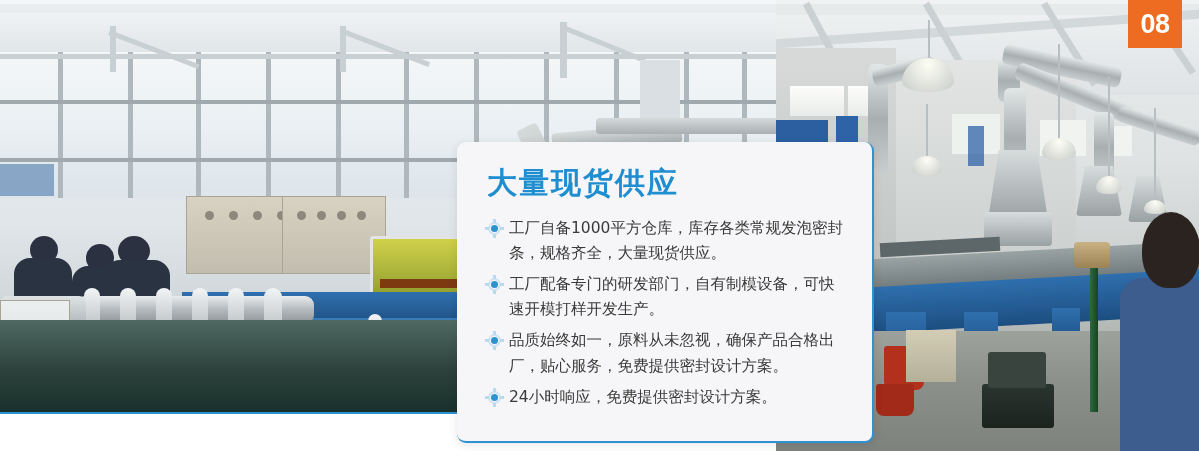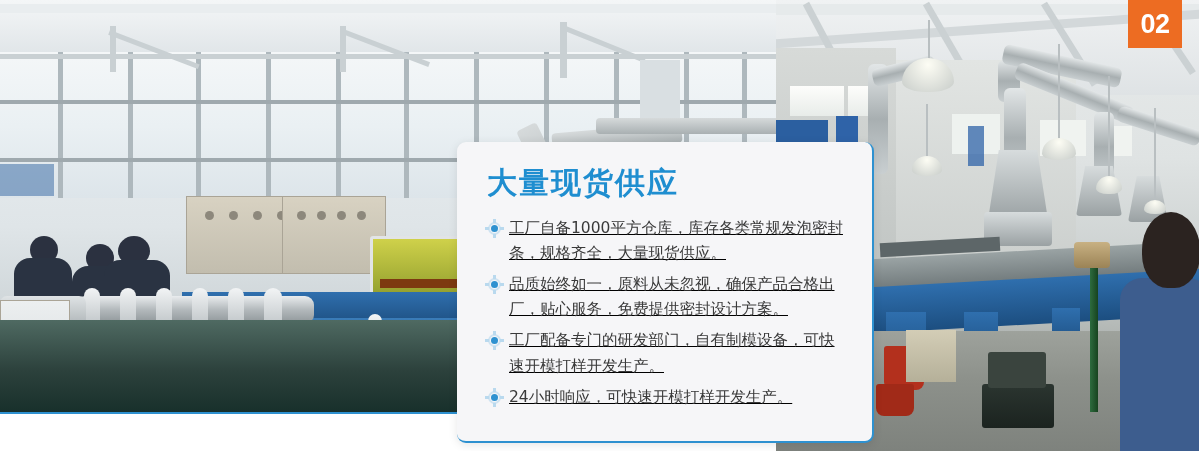--- a/index.html
+++ b/index.html
@@ -97,21 +97,21 @@
   .badge-04 span { color:#ffffff; font-size:27px; font-weight:bold; letter-spacing:-0.5px;
       line-height:1; }
 
   
   .info-card { position:absolute; left:457px; top:142px; width:417px; height:301px;
       background:#f6f6f8; border-radius:9px;
       border-right:2px solid #2e91d0; border-bottom:2px solid #2e91d0;
       box-shadow:0 2px 10px rgba(0,0,0,.10); padding:26px 24px 10px 30px; }
   .card-title { color:#1f8ed0; font-size:30px; font-weight:bold; letter-spacing:2px;
       margin:0 0 18px 0; line-height:1; }
-  .bullet-list { list-style:none;text-decoration:underline; }
+  .bullet-list { list-style:none; }
   .bullet-item { display:flex; align-items:flex-start; margin-bottom:6px; }
   .bullet-icon { flex:0 0 auto; width:15px; height:15px; margin:5px 7px 0 0; position:relative; }
   .bullet-icon .ring { position:absolute; left:1px; top:1px; width:13px; height:13px;
       border:2px solid #cfe3f1; border-radius:50%; }
   .bullet-icon .dot { position:absolute; left:4px; top:4px; width:7px; height:7px;
       background:#2e91d0; border-radius:50%; }
   .bullet-icon .tick { position:absolute; background:#b9d9ee; }
   .bullet-text { font-size:15.5px; color:#3a3a3a; line-height:1.62;
       font-family:"DejaVu Sans","Liberation Sans",sans-serif; }
 
@@ -304,21 +304,21 @@
     <div class="pr-crate" style="left:212px;top:352px;width:58px;height:36px;background:#3a443e"></div>
     <div class="pr-green-pole" style="left:314px;top:262px;height:150px"></div>
     <div class="pr-hood" style="left:298px;top:242px;width:36px;height:26px;background:linear-gradient(180deg,#c8b183,#9b8356)"></div>
     <div class="pr-coil" style="left:386px;top:366px;width:46px;height:86px"></div>
     <div class="pr-coil" style="left:370px;top:300px;width:58px;height:46px"></div>
     <div class="pr-person-body" style="left:344px;top:278px;width:90px;height:174px"></div>
     <div class="pr-person-head" style="left:366px;top:212px;width:58px;height:76px"></div>
     <div class="pr-cab" style="left:130px;top:330px;width:50px;height:52px;background:linear-gradient(180deg,#d3cdb6,#b5b099);position:absolute"></div>
 
     <div class="badge-04" style="left:352px;top:0;">
-      <span>02</span>
+      <span>08</span>
     </div>
   </div>
 
   <div class="info-card">
     <h2 class="card-title">大量现货供应</h2>
 
     <ul class="bullet-list">
 
       <li class="bullet-item">
         <span class="bullet-icon">
@@ -334,43 +334,43 @@
 
       <li class="bullet-item">
         <span class="bullet-icon">
           <span class="ring"></span>
             <span class="dot"></span>
           <span class="tick" style="left:6px;top:-2px;width:3px;height:4px"></span>
           <span class="tick" style="left:6px;bottom:-2px;width:3px;height:4px"></span>
           <span class="tick" style="left:-2px;top:6px;width:4px;height:3px"></span>
           <span class="tick" style="right:-2px;top:6px;width:4px;height:3px"></span>
         </span>
-        <span class="bullet-text">品质始终如一，原料从未忽视，确保产品合格出厂，贴心服务，免费提供密封设计方案。</span>
+        <span class="bullet-text">工厂配备专门的研发部门，自有制模设备，可快速开模打样开发生产。</span>
       </li>
 
       <li class="bullet-item">
         <span class="bullet-icon">
           <span class="ring"></span>
             <span class="dot"></span>
           <span class="tick" style="left:6px;top:-2px;width:3px;height:4px"></span>
           <span class="tick" style="left:6px;bottom:-2px;width:3px;height:4px"></span>
           <span class="tick" style="left:-2px;top:6px;width:4px;height:3px"></span>
           <span class="tick" style="right:-2px;top:6px;width:4px;height:3px"></span>
         </span>
-        <span class="bullet-text">工厂配备专门的研发部门，自有制模设备，可快速开模打样开发生产。</span>
+        <span class="bullet-text">品质始终如一，原料从未忽视，确保产品合格出厂，贴心服务，免费提供密封设计方案。</span>
       </li>
 
       <li class="bullet-item">
         <span class="bullet-icon">
           <span class="ring"></span>
             <span class="dot"></span>
           <span class="tick" style="left:6px;top:-2px;width:3px;height:4px"></span>
           <span class="tick" style="left:6px;bottom:-2px;width:3px;height:4px"></span>
           <span class="tick" style="left:-2px;top:6px;width:4px;height:3px"></span>
           <span class="tick" style="right:-2px;top:6px;width:4px;height:3px"></span>
         </span>
-        <span class="bullet-text">24小时响应，可快速开模打样开发生产。</span>
+        <span class="bullet-text">24小时响应，免费提供密封设计方案。</span>
       </li>
 
     </ul>
   </div>
 
 </div>
 
 </body></html>

